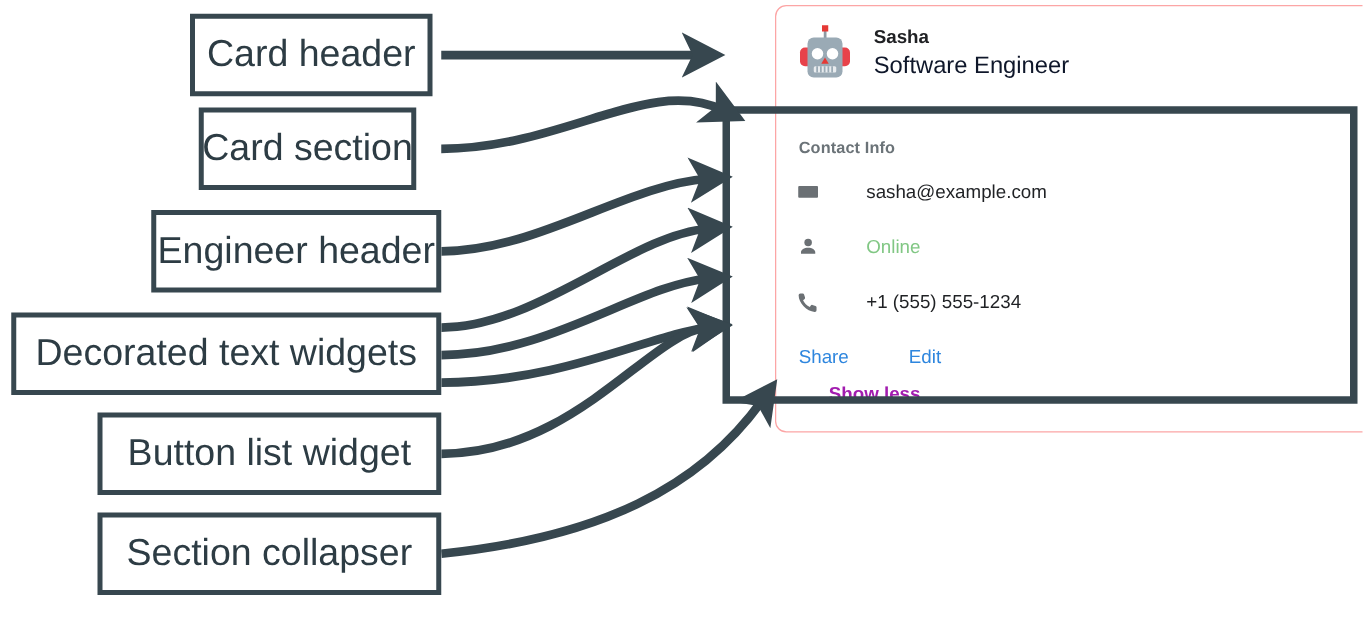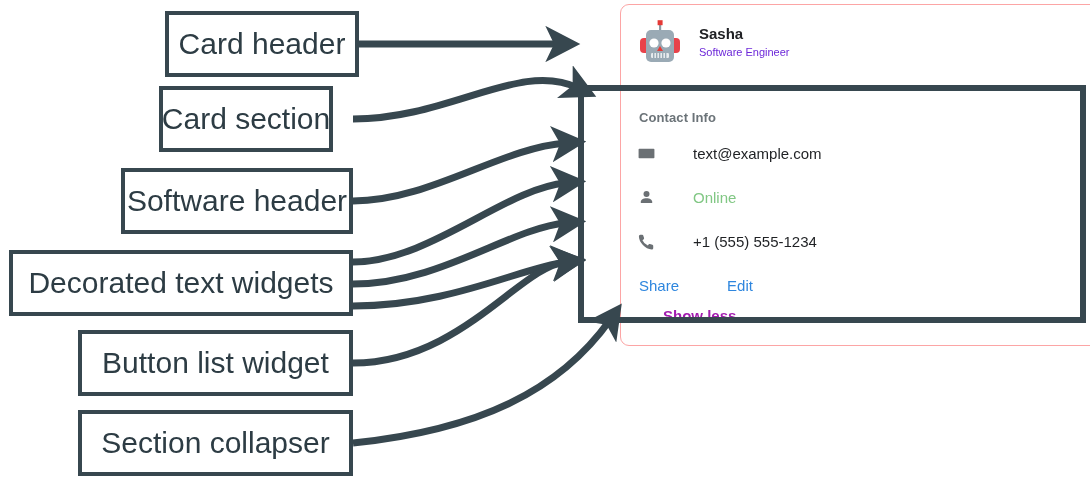--- a/index.html
+++ b/index.html
@@ -25,21 +25,21 @@
     display: flex;
     align-items: center;
     justify-content: center;
     font-size: 30px;
     font-family: "Liberation Sans", sans-serif;
     letter-spacing: 0px;
     white-space: nowrap;
     z-index: 40;
   }
 
-  #callout-card-header   { left: 165px; top: 11px;  width: 194px; height: 66px; }
+  #callout-card-header   { left: 152px; top: 11px;  width: 194px; height: 66px; }
   #callout-card-section  { left: 159px; top: 86px;  width: 174px; height: 66px; }
   #callout-section-header{ left: 121px; top: 168px; width: 232px; height: 66px; }
   #callout-decorated     { left: 9px;   top: 250px; width: 344px; height: 66px; }
   #callout-button-list   { left: 78px;  top: 330px; width: 275px; height: 66px; }
   #callout-collapser     { left: 78px;  top: 410px; width: 275px; height: 66px; }
 
   
   #arrow-layer {
     position: absolute;
     left: 0; top: 0;
@@ -76,22 +76,22 @@
     position: relative;
   }
   .header-text { display: flex; flex-direction: column; gap: 6px; }
   #header-title {
     font-size: 15px;
     font-weight: bold;
     color: #202124;
     line-height: 1;
   }
   #header-subtitle {
-    font-size: 11px;
-    color: #6d28d9;
+    font-size: 19px;
+    color: #0f172a;
     line-height: 1;
   }
 
   
   #contact-section {
     padding: 20px 16px 16px 16px;
   }
   #section-title {
     font-size: 13px;
     font-weight: bold;
@@ -174,21 +174,21 @@
 
 <div class="callout" id="callout-card-header">
   <span>Card header</span>
 </div>
 
 <div class="callout" id="callout-card-section">
   <span>Card section</span>
 </div>
 
 <div class="callout" id="callout-section-header">
-  <span>Software header</span>
+  <span>Engineer header</span>
 </div>
 
 <div class="callout" id="callout-decorated">
   <span>Decorated text widgets</span>
 </div>
 
 <div class="callout" id="callout-button-list">
   <span>Button list widget</span>
 </div>
 
@@ -255,21 +255,21 @@
 
   <div id="contact-section">
     <div id="section-title">Contact Info</div>
 
     <div class="info-row">
       <span class="info-icon">
         <svg width="19" height="19" viewBox="0 0 24 24" fill="currentColor" aria-hidden="true">
           <path d="M3 6h18a1 1 0 0 1 1 1v10a1 1 0 0 1-1 1H3a1 1 0 0 1-1-1V7a1 1 0 0 1 1-1zm9 7.2L4.2 7.6h15.6L12 13.2z"></path>
         </svg>
       </span>
-      <span class="info-text">text@example.com</span>
+      <span class="info-text">sasha@example.com</span>
     </div>
 
     <div class="info-row">
       <span class="info-icon">
         <svg width="19" height="19" viewBox="0 0 24 24" fill="currentColor" aria-hidden="true">
           <circle cx="12" cy="7.5" r="3.8"></circle>
           <path d="M12 12.8c-4.1 0-7.2 2.1-7.2 4.4V19h14.4v-1.8c0-2.3-3.1-4.4-7.2-4.4z"></path>
         </svg>
       </span>
       <span class="info-text status-online">Online</span>

